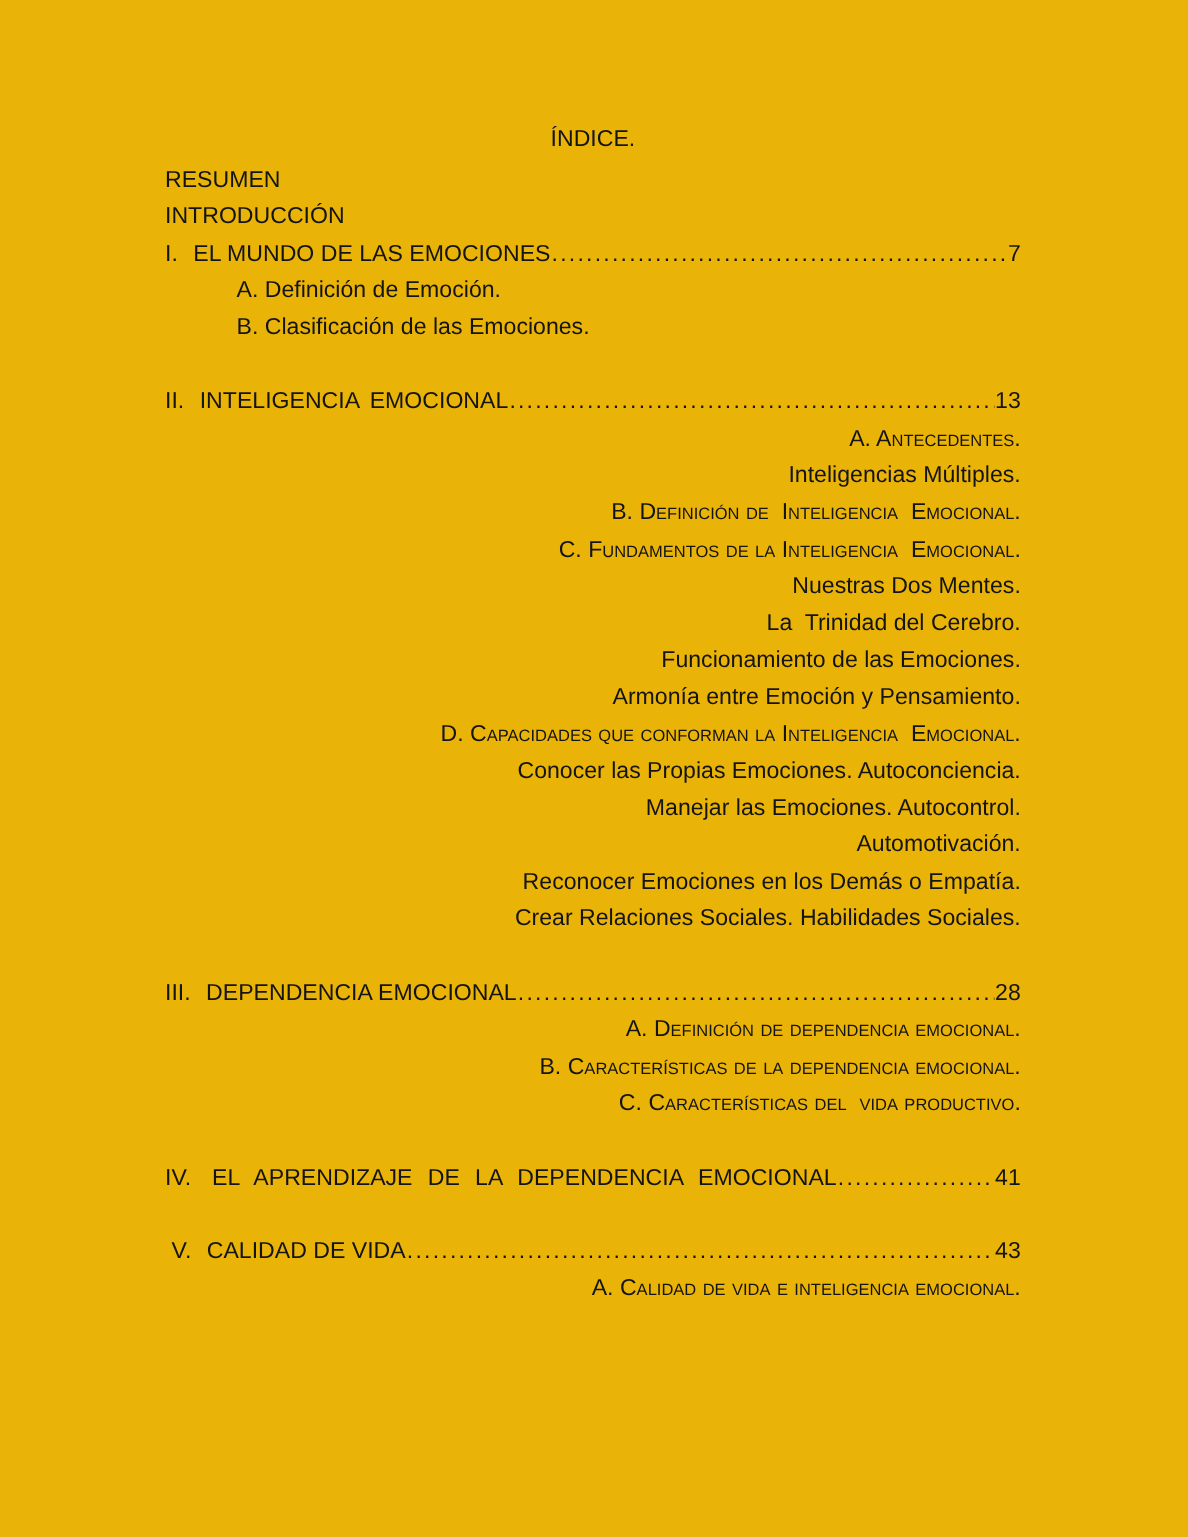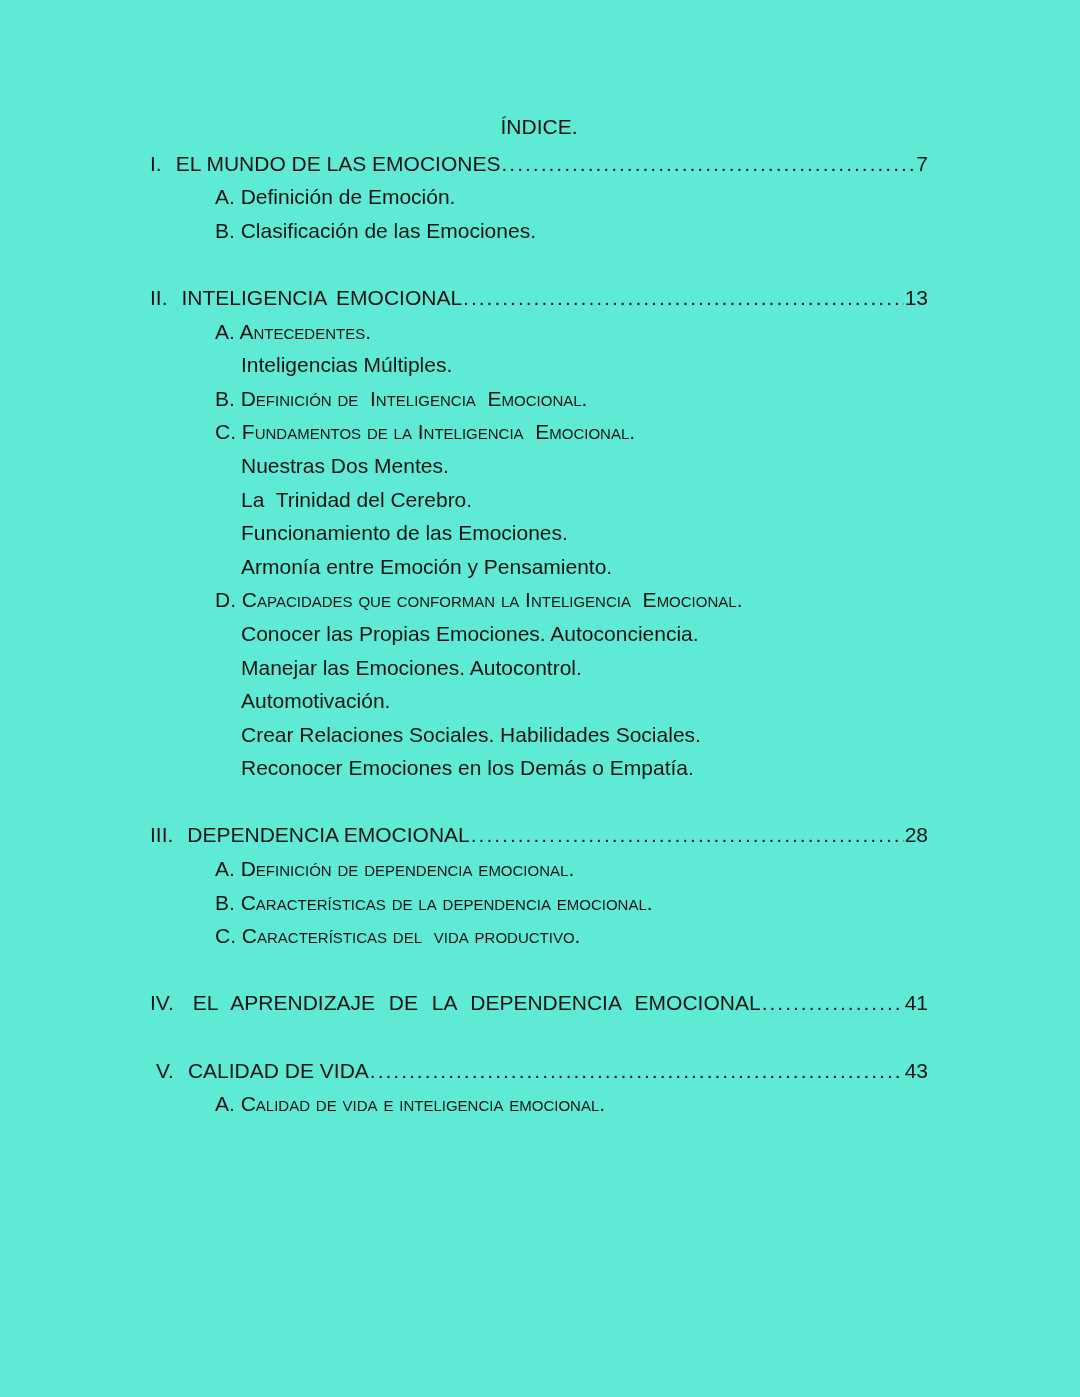--- a/index.html
+++ b/index.html
@@ -11,21 +11,21 @@
     overflow: hidden;
   }
   .page {
     box-sizing: border-box;
     width: 1080px;
     height: 1397px;
     padding: 110px 152px 0 150px;
     font-family: "Liberation Sans", "DejaVu Sans", sans-serif;
     font-size: 21px;
     color: #141414;
-    background: #5eead4;
+    background: #eab308;
   }
   .row {
     line-height: 33.6px;
     white-space: pre-wrap;
   }
   .title-row {
     text-align: center;
     margin-bottom: 3px;
   }
   .toc-line {
@@ -38,33 +38,35 @@
     flex: 1 1 auto;
     overflow: hidden;
     white-space: nowrap;
     letter-spacing: 2px;
     margin: 0 1px;
   }
   .pagenum { flex: 0 0 auto; }
   .child    { padding-left: 65px; }
   .child.l2 { padding-left: 91px; }
   .sc { font-variant: small-caps; }
-  .gap-before { margin-top: 33.6px; }
+  .gap-before { margin-top: 33.6px; text-align: right; }
   .ws1 { word-spacing: 4px; }
   .ws2 { word-spacing: 8px; }
   .num-wide { margin-right: 19px; }
   .indent-v { padding-left: 6px; }
 </style>
 </head>
 <body>
 
 <div class="page">
 
   <div class="row title-row">ÍNDICE.</div>
 
+  <div class="row">RESUMEN</div>
+  <div class="row">INTRODUCCIÓN</div>
 
   <div class="section">
     <div class="row toc-line">
       <span class="numeral">I.</span>
       <span class="stitle">EL MUNDO DE LAS EMOCIONES</span>
       <span class="dots">....................................................................................................................................................................................................................................................................</span>
       <span class="pagenum">7</span>
     </div>
     <div class="row child">A. Definición de Emoción.</div>
     <div class="row child">B. Clasificación de las Emociones.</div>
@@ -82,22 +84,22 @@
     <div class="row child sc">B. Definición de  Inteligencia  Emocional.</div>
     <div class="row child sc">C. Fundamentos de la Inteligencia  Emocional.</div>
     <div class="row child l2">Nuestras Dos Mentes.</div>
     <div class="row child l2">La  Trinidad del Cerebro.</div>
     <div class="row child l2">Funcionamiento de las Emociones.</div>
     <div class="row child l2">Armonía entre Emoción y Pensamiento.</div>
     <div class="row child sc">D. Capacidades que conforman la Inteligencia  Emocional.</div>
     <div class="row child l2">Conocer las Propias Emociones. Autoconciencia.</div>
     <div class="row child l2">Manejar las Emociones. Autocontrol.</div>
     <div class="row child l2">Automotivación.</div>
+    <div class="row child l2">Reconocer Emociones en los Demás o Empatía.</div>
     <div class="row child l2">Crear Relaciones Sociales. Habilidades Sociales.</div>
-    <div class="row child l2">Reconocer Emociones en los Demás o Empatía.</div>
   </div>
 
   <div class="section gap-before">
     <div class="row toc-line">
       <span class="numeral">III.</span>
       <span class="stitle">DEPENDENCIA EMOCIONAL</span>
       <span class="dots">....................................................................................................................................................................................................................................................................</span>
       <span class="pagenum">28</span>
     </div>
     <div class="row child sc">A. Definición de dependencia emocional.</div>

